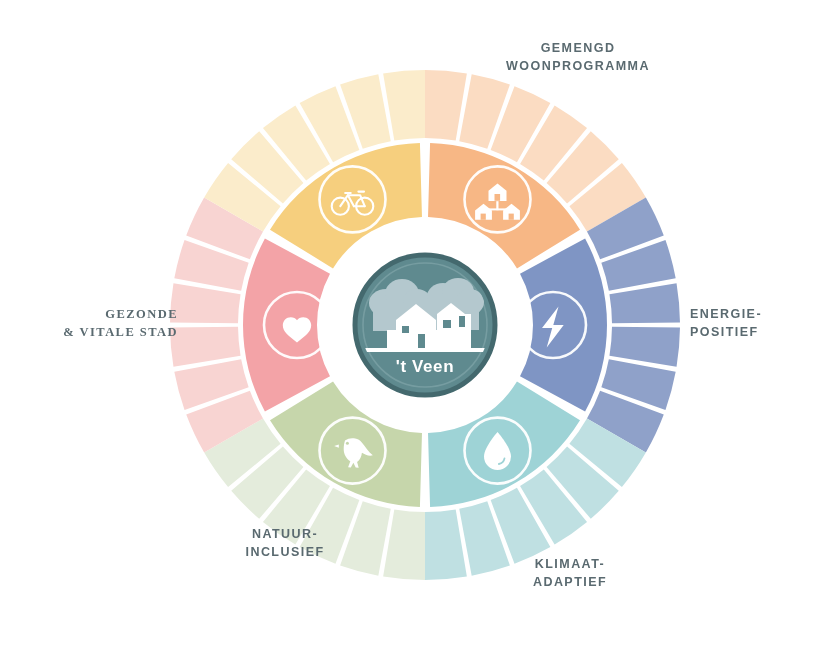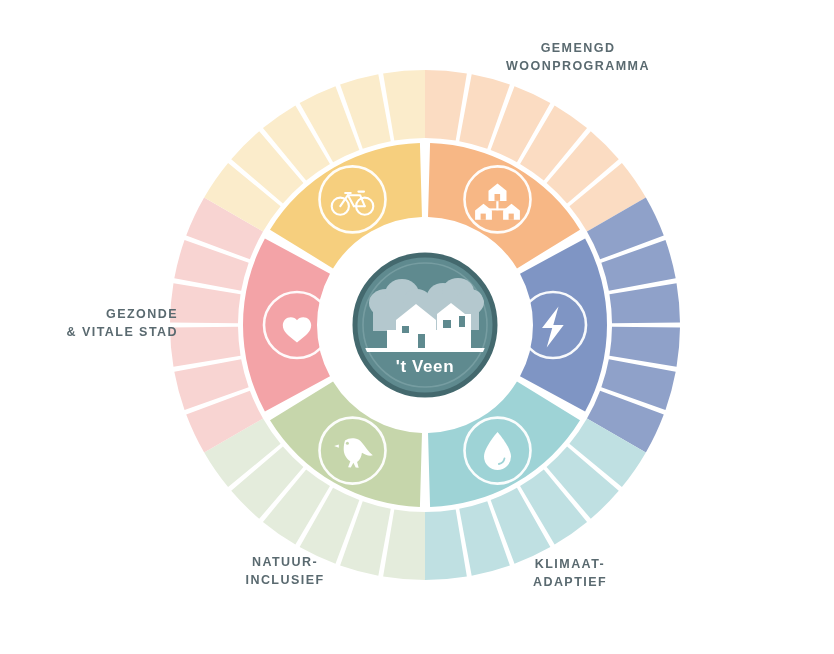--- a/index.html
+++ b/index.html
@@ -33,28 +33,28 @@
     font-family: "Liberation Sans", sans-serif;
     font-size: 12.5px;
     font-weight: 700;
     letter-spacing: 1.45px;
     line-height: 1.42;
     color: #5a6a70;
     white-space: pre-line;
     text-transform: uppercase;
   }
   .label.center-al { text-align: center; }
-  .label.right-al  { text-align: right; }
+  .label.right-al  { text-align: right; font-family: Liberation Serif, serif; }
   .label.left-al   { text-align: left; }
 
   #lbl-mobiliteit  { left: 168px; top: 36px;  width: 200px; }
   #lbl-woon        { left: 468px; top: 40px;  width: 220px; }
   #lbl-energie     { left: 690px; top: 306px; width: 126px; }
   #lbl-gezonde     { left: 20px;  top: 306px; width: 158px; }
-  #lbl-natuur      { left: 190px; top: 554px; width: 190px; }
+  #lbl-natuur      { left: 190px; top: 526px; width: 190px; }
   #lbl-klimaat     { left: 470px; top: 556px; width: 200px; }
 
   .veen-text {
     font-family: "Liberation Sans", sans-serif;
     font-size: 17px;
     font-weight: 700;
     fill: #ffffff;
     letter-spacing: 0.6px;
   }
 </style>
@@ -211,20 +211,22 @@
       </g>
 
       <text class="veen-text" x="425" y="372" text-anchor="middle">'t Veen</text>
     </g>
   </svg>
 
 
   <div class="label center-al" id="lbl-woon">GEMENGD
 WOONPROGRAMMA</div>
 
+  <div class="label left-al" id="lbl-energie">ENERGIE-
+POSITIEF</div>
 
   <div class="label right-al" id="lbl-gezonde">GEZONDE
 &amp; VITALE STAD</div>
 
   <div class="label center-al" id="lbl-natuur">NATUUR-
 INCLUSIEF</div>
 
   <div class="label center-al" id="lbl-klimaat">KLIMAAT-
 ADAPTIEF</div>
 

